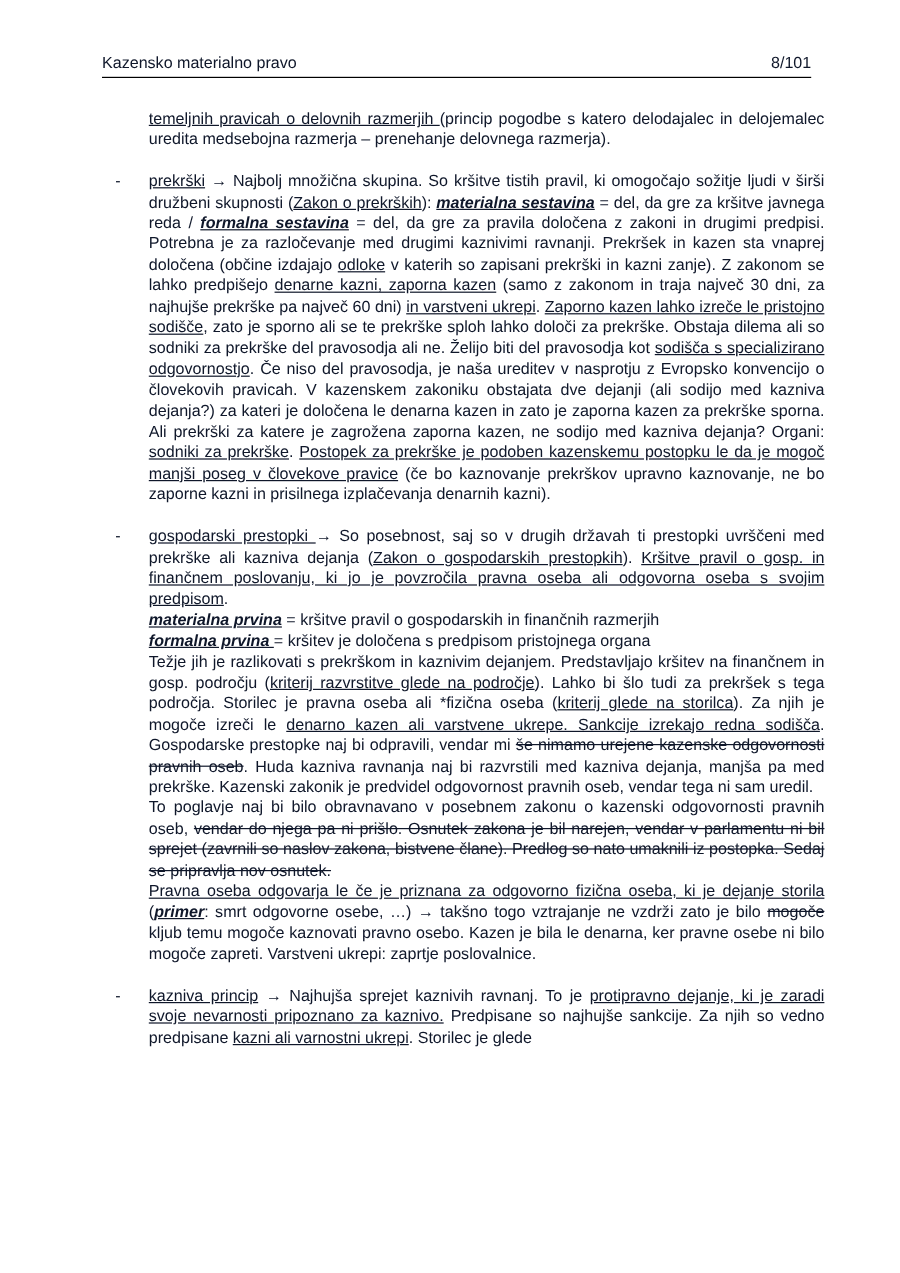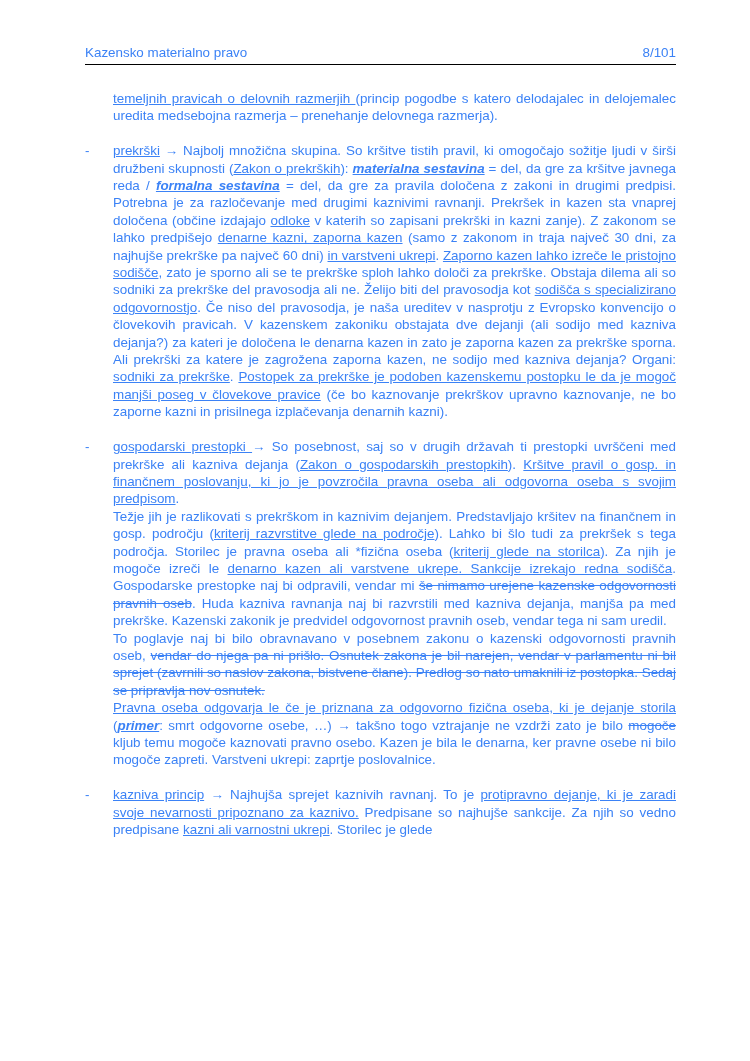--- a/index.html
+++ b/index.html
@@ -5,36 +5,36 @@
   * { margin: 0; padding: 0; box-sizing: border-box; }
   html, body { background: #ffffff; }
   .page {
     position: relative;
     width: 750px;
     height: 1061px;
     background: #ffffff;
     font-family: "Liberation Sans", "DejaVu Sans", sans-serif;
     font-size: 13.4px;
     line-height: 17.4px;
-    color: #3b82f6;
+    color: #0f172a;
     overflow: hidden;
   }
   .header {
     position: absolute;
     left: 85px;
     top: 44px;
     width: 591px;
     display: flex;
     justify-content: space-between;
     border-bottom: 1.5px solid #000000;
     padding-bottom: 3px;
   }
   .doc-body {
     position: absolute;
-    left: 85px;
+    left: 96px;
     top: 90px;
     width: 591px;
   }
   .block { display: flex; margin-bottom: 17.4px; }
   .block:last-child { margin-bottom: 0; }
   .marker { width: 28px; flex: 0 0 28px; }
   .content { flex: 1 1 auto; min-width: 0; }
   .para { text-align: justify; }
   .b { font-weight: normal; }
   .i { font-style: italic; font-weight: bold; }
@@ -59,20 +59,22 @@
       <div class="block">
         <div class="marker">-</div>
         <div class="content">
           <div class="para"><span class="b u">prekrški</span><span> → Najbolj množična skupina. So kršitve tistih pravil, ki omogočajo sožitje ljudi v širši družbeni skupnosti (</span><span class="u">Zakon o prekrških</span><span>): </span><span class="i u">materialna sestavina</span><span> = del, da gre za kršitve javnega reda / </span><span class="i u">formalna sestavina</span><span> = del, da gre za pravila določena z zakoni in drugimi predpisi. Potrebna je za razločevanje med drugimi kaznivimi ravnanji. Prekršek in kazen sta vnaprej določena (občine izdajajo </span><span class="u">odloke</span><span> v katerih so zapisani prekrški in kazni zanje). Z zakonom se lahko predpišejo </span><span class="u">denarne kazni, zaporna kazen</span><span> (samo z zakonom in traja največ 30 dni, za najhujše prekrške pa največ 60 dni) </span><span class="u">in varstveni ukrepi</span><span>. </span><span class="u">Zaporno kazen lahko izreče le pristojno sodišče</span><span>, zato je sporno ali se te prekrške sploh lahko določi za prekrške. Obstaja dilema ali so sodniki za prekrške del pravosodja ali ne. Želijo biti del pravosodja kot </span><span class="u">sodišča s specializirano odgovornostjo</span><span>. Če niso del pravosodja, je naša ureditev v nasprotju z Evropsko konvencijo o človekovih pravicah. V kazenskem zakoniku obstajata dve dejanji (ali sodijo med kazniva dejanja?) za kateri je določena le denarna kazen in zato je zaporna kazen za prekrške sporna. Ali prekrški za katere je zagrožena zaporna kazen, ne sodijo med kazniva dejanja? Organi: </span><span class="u">sodniki za prekrške</span><span>. </span><span class="u">Postopek za prekrške je podoben kazenskemu postopku le da je mogoč manjši poseg v človekove pravice</span><span> (če bo kaznovanje prekrškov upravno kaznovanje, ne bo zaporne kazni in prisilnega izplačevanja denarnih kazni).</span></div>
         </div>
       </div>
       <div class="block">
         <div class="marker">-</div>
         <div class="content">
           <div class="para"><span class="b u">gospodarski prestopki </span><span>→ So posebnost, saj so v drugih državah ti prestopki uvrščeni med prekrške ali kazniva dejanja (</span><span class="u">Zakon o gospodarskih prestopkih</span><span>). </span><span class="u">Kršitve pravil o gosp. in finančnem poslovanju, ki jo je povzročila pravna oseba ali odgovorna oseba s svojim predpisom</span><span>.</span></div>
+          <div class="para"><span class="i u">materialna prvina</span><span> = kršitve pravil o gospodarskih in finančnih razmerjih</span></div>
+          <div class="para"><span class="i u">formalna prvina </span><span>= kršitev je določena s predpisom pristojnega organa</span></div>
           <div class="para"><span>Težje jih je razlikovati s prekrškom in kaznivim dejanjem. Predstavljajo kršitev na finančnem in gosp. področju (</span><span class="u">kriterij razvrstitve glede na področje</span><span>). Lahko bi šlo tudi za prekršek s tega področja. Storilec je pravna oseba ali *fizična oseba (</span><span class="u">kriterij glede na storilca</span><span>). Za njih je mogoče izreči le </span><span class="u">denarno kazen ali varstvene ukrepe. Sankcije izrekajo redna sodišča</span><span>. Gospodarske prestopke naj bi odpravili, vendar mi </span><span class="s">še nimamo urejene kazenske odgovornosti pravnih oseb</span><span>. Huda kazniva ravnanja naj bi razvrstili med kazniva dejanja, manjša pa med prekrške. Kazenski zakonik je predvidel odgovornost pravnih oseb, vendar tega ni sam uredil.</span></div>
           <div class="para"><span>To poglavje naj bi bilo obravnavano v posebnem zakonu o kazenski odgovornosti pravnih oseb, </span><span class="s">vendar do njega pa ni prišlo. Osnutek zakona je bil narejen, vendar v parlamentu ni bil sprejet (zavrnili so naslov zakona, bistvene člane). Predlog so nato umaknili iz postopka. Sedaj se pripravlja nov osnutek.</span></div>
           <div class="para"><span class="u">Pravna oseba odgovarja le če je priznana za odgovorno fizična oseba, ki je dejanje storila</span><span> (</span><span class="i u">primer</span><span>: smrt odgovorne osebe, …) → takšno togo vztrajanje ne vzdrži zato je bilo </span><span class="s">mogoče </span><span>kljub temu mogoče kaznovati pravno osebo. Kazen je bila le denarna, ker pravne osebe ni bilo mogoče zapreti. Varstveni ukrepi: zaprtje poslovalnice.</span></div>
         </div>
       </div>
       <div class="block">
         <div class="marker">-</div>
         <div class="content">
           <div class="para"><span class="b u">kazniva princip</span><span> → Najhujša sprejet kaznivih ravnanj. To je </span><span class="u">protipravno dejanje, ki je zaradi svoje nevarnosti pripoznano za kaznivo.</span><span> Predpisane so najhujše sankcije. Za njih so vedno predpisane </span><span class="u">kazni ali varnostni ukrepi</span><span>. Storilec je glede</span></div>
         </div>

